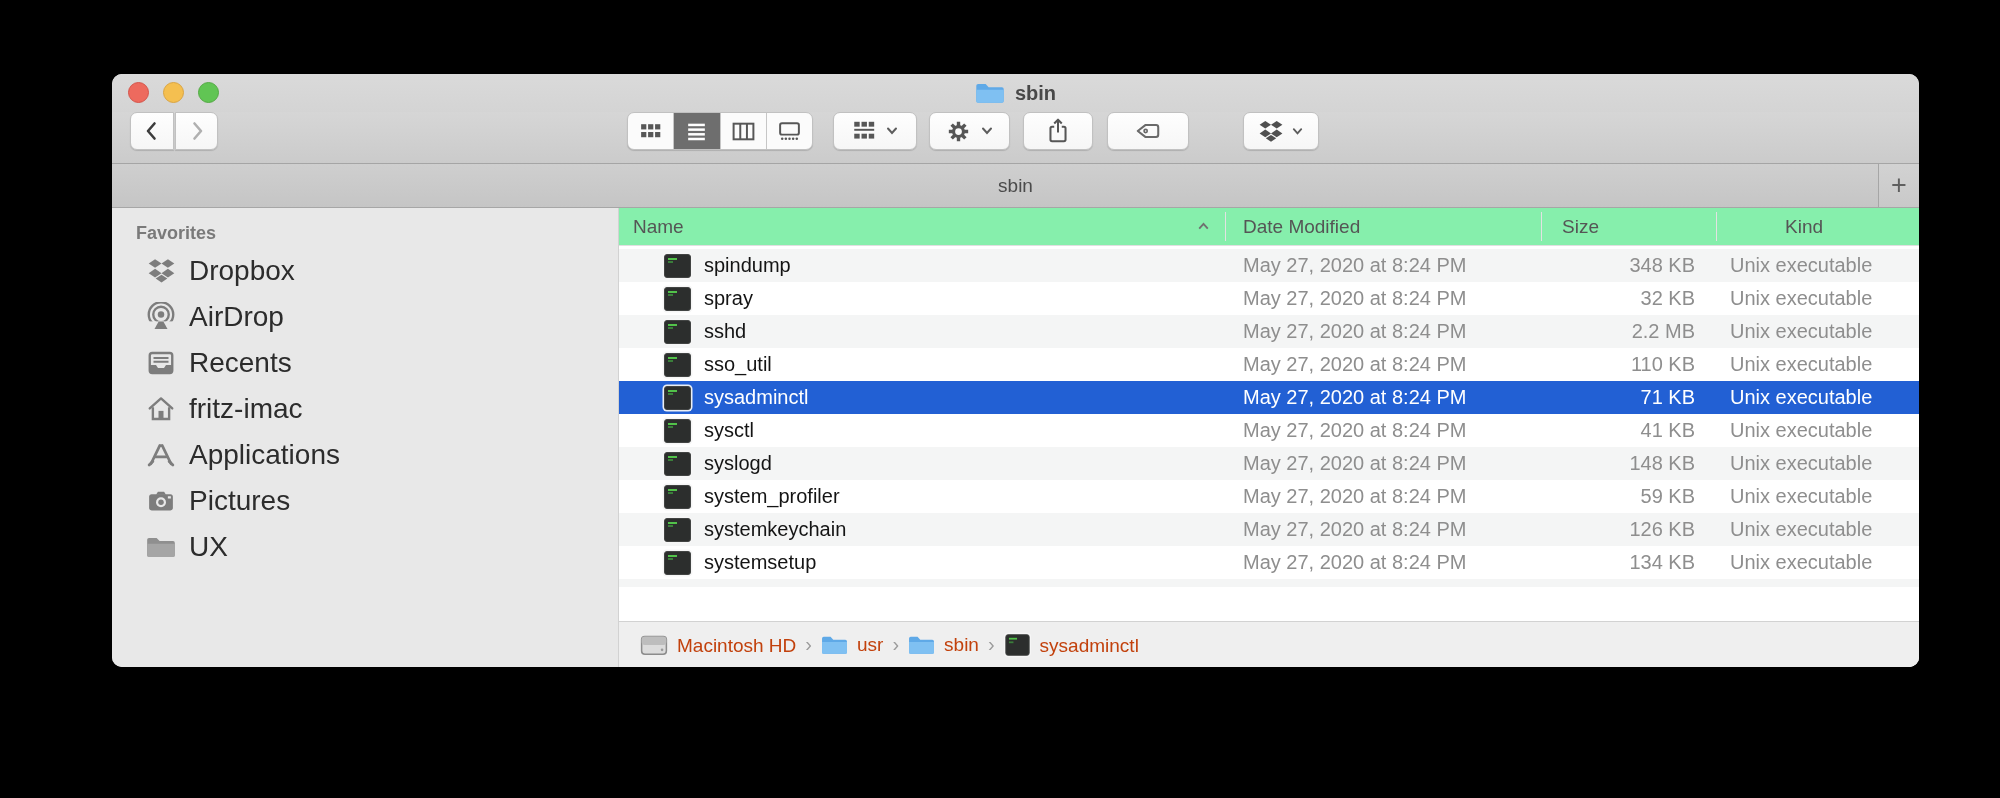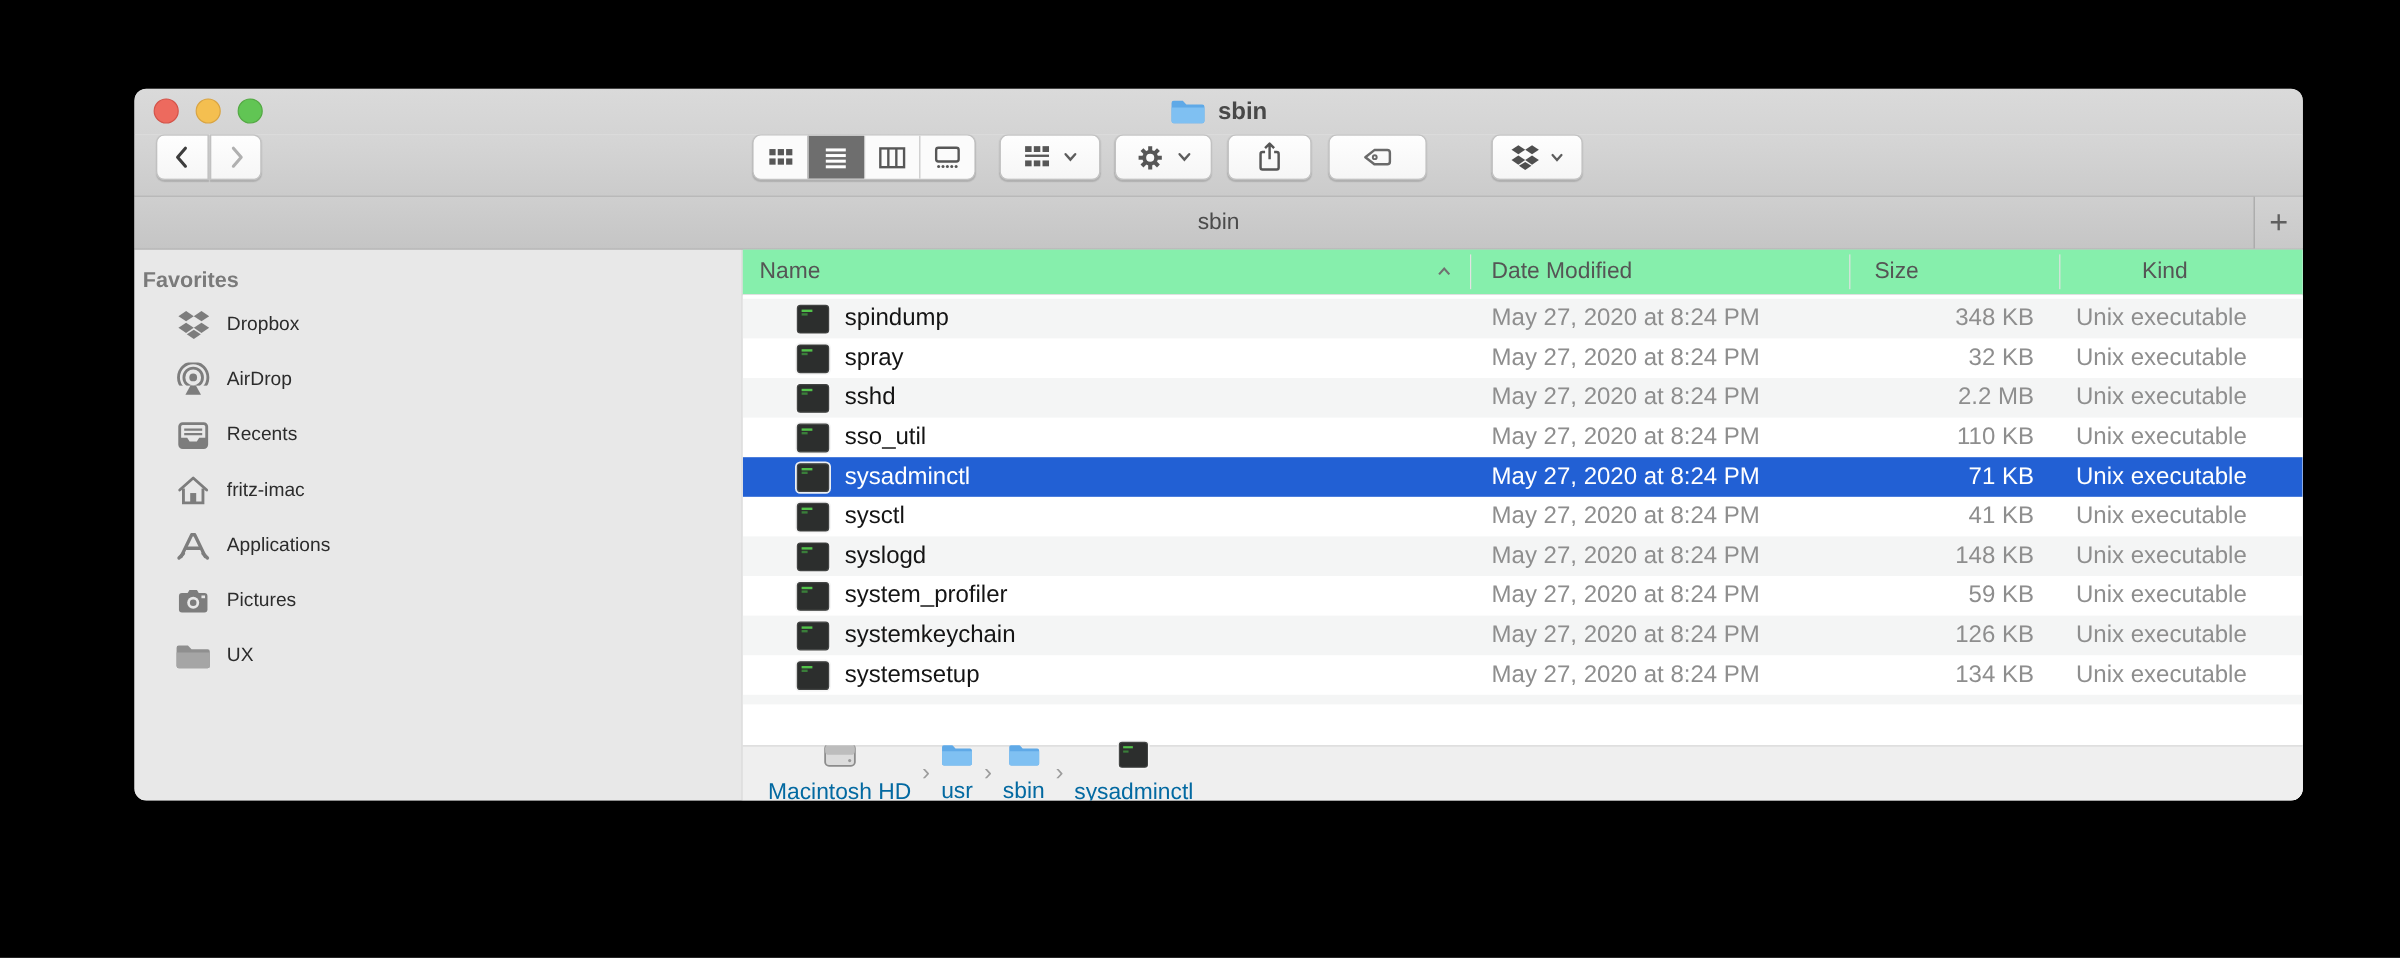--- a/index.html
+++ b/index.html
@@ -41,26 +41,26 @@
           display:flex;align-items:center;justify-content:center;box-sizing:border-box;}
   .tab-label{font-size:19px;color:#4b4b4b;}
   .tab-add{position:absolute;right:0;top:0;width:41px;height:100%;
            border-left:1px solid #a6a6a6;display:flex;align-items:center;
            justify-content:center;font-size:27px;font-weight:300;color:#5f5f5f;
            background:linear-gradient(#d2d2d2,#c9c9c9);box-sizing:border-box;}
   
   .main{flex:1;display:flex;min-height:0;}
   .sidebar{width:507px;flex:0 0 auto;background:#e8e8e8;border-right:1px solid #d2d2d2;
            box-sizing:border-box;padding-top:10px;}
-  .sb-section{height:30px;line-height:30px;padding-left:7px;font-size:18px;
+  .sb-section{height:30px;line-height:30px;padding-left:24px;font-size:18px;
               font-weight:600;color:#7a7a7a;}
   .sb-item{height:46px;display:flex;align-items:center;padding-left:33px;gap:12px;}
   .sb-item .sb-ic{width:32px;height:32px;flex:0 0 auto;display:flex;
                   align-items:center;justify-content:center;}
-  .sb-item span.lbl{font-size:16px;color:#2c2c2c;}
+  .sb-item span.lbl{font-size:28px;color:#2c2c2c;}
   .filearea{flex:1;display:flex;flex-direction:column;min-width:0;background:#fff;}
   
   .listheader{height:38px;flex:0 0 auto;background:#86efac;border-bottom:1px solid #e0e0e0;
               position:relative;box-sizing:border-box;}
   .hcell{position:absolute;top:0;height:100%;display:flex;align-items:center;
          font-size:19px;color:#555;}
   .hsep{position:absolute;top:4px;bottom:4px;width:1px;background:#e2e2e2;}
   
   .rows{flex:1;position:relative;overflow:hidden;background:#fff;}
   .row-spacer{height:3px;background:#fff;}
@@ -80,21 +80,21 @@
   .exec{width:27px;height:24px;background:#2c2e2d;border:1px solid #424443;
         border-radius:3px;box-sizing:border-box;position:relative;
         box-shadow:0 0 0 1.5px rgba(246,246,246,.95);}
   .exec::before{content:"";position:absolute;left:3px;top:3px;width:9px;height:2px;
         background:#52c24a;}
   .exec::after{content:"";position:absolute;left:3px;top:6.5px;width:5px;height:2px;
         background:#3a7e3a;}
   
   .pathbar{height:46px;flex:0 0 auto;background:#efefef;border-top:1px solid #d2d2d2;
            box-sizing:border-box;display:flex;align-items:center;padding-left:21px;gap:9px;}
-  .pb-item{display:flex;align-items:center;gap:9px;font-size:19px;color:#0369a1;flex-direction:column;}
+  .pb-item{display:flex;align-items:flex-end;gap:9px;font-size:19px;color:#c2410c;}
   .pb-sep{font-size:20px;color:#9c9c9c;}
   .pathbar .exec{transform:scale(.9);}
   
   .statusbar{height:35px;flex:0 0 auto;background:linear-gradient(#eaeaea,#d2d2d2);
              border-top:1px solid #b2b2b2;position:relative;box-sizing:border-box;}
   .status-text{position:absolute;left:0;right:0;top:0;bottom:0;display:flex;
                align-items:center;justify-content:center;font-size:19px;color:#545454;}
   .status-tool{position:absolute;left:14px;top:6px;}
 </style>
 </head>

